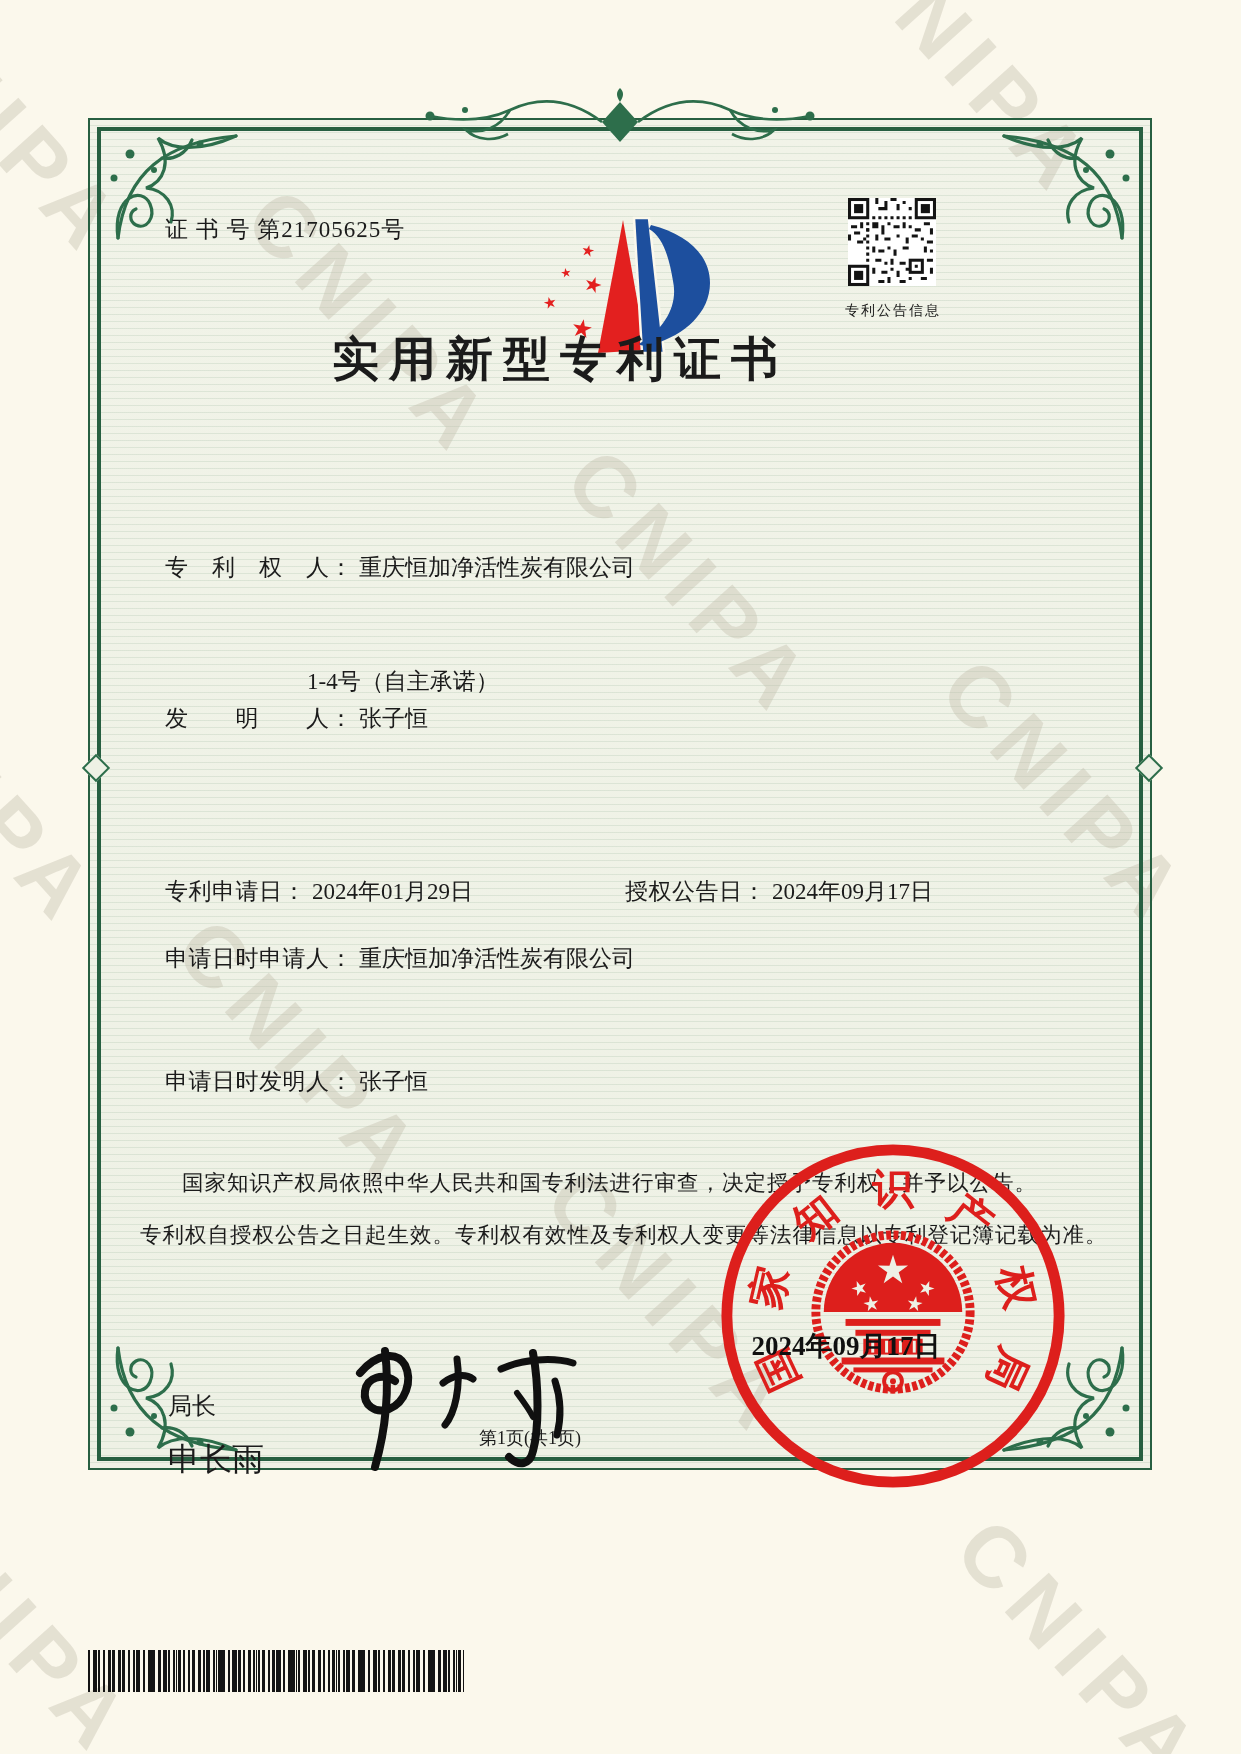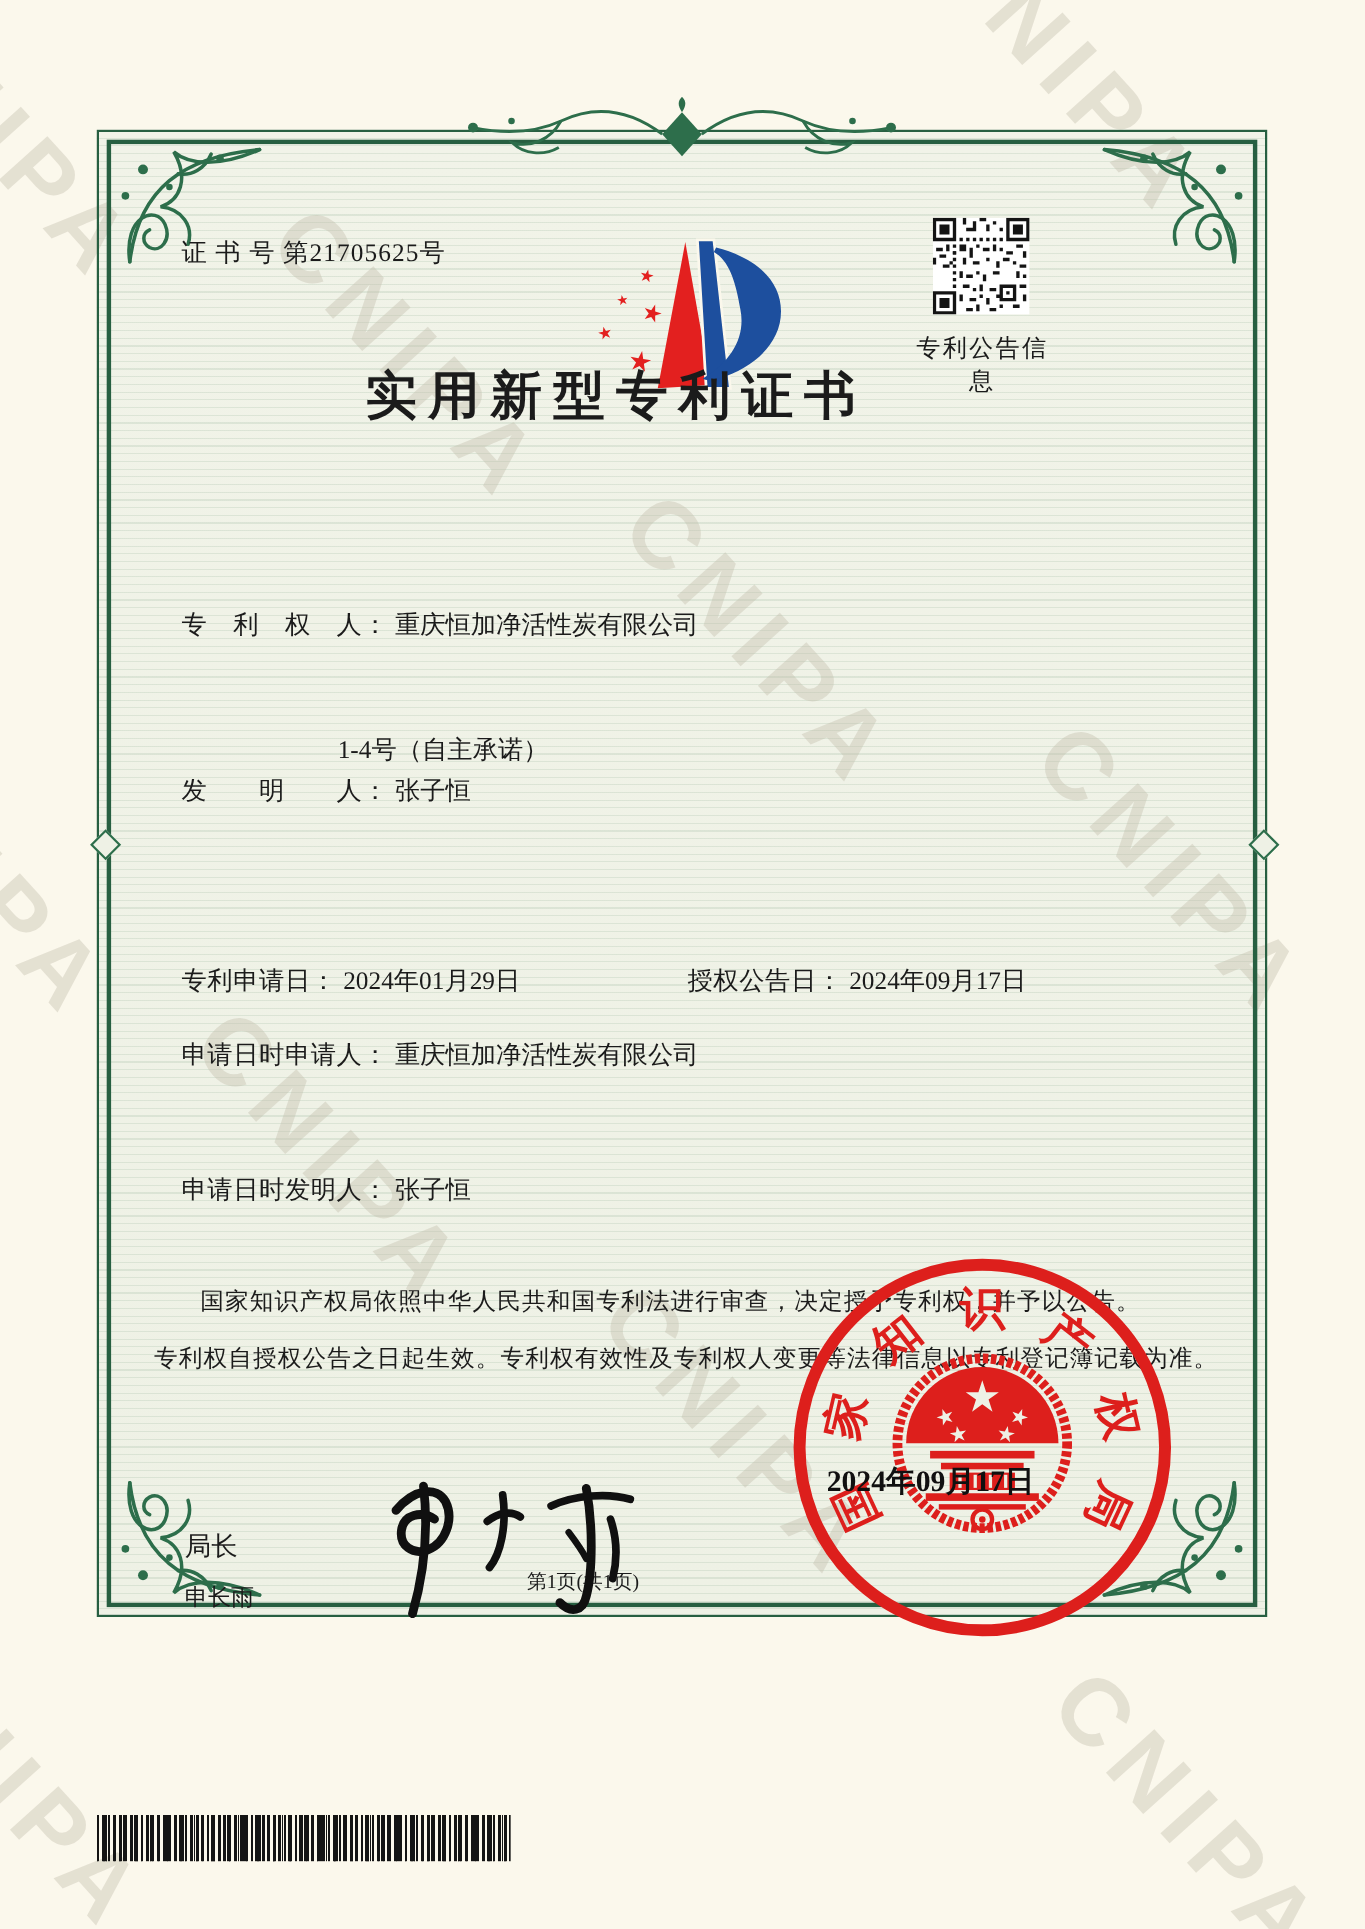--- a/index.html
+++ b/index.html
@@ -29,24 +29,24 @@
   .txt{position:absolute;z-index:5;}
   #cert-no{left:165px;top:214px;font-size:23px;letter-spacing:1px;}
   #title{left:160px;top:328px;width:800px;text-align:center;font-size:47px;font-weight:900;letter-spacing:10px;}
   .row{left:165px;font-size:23px;white-space:nowrap;}
   .row .lbl{letter-spacing:.5px;}
   .row .val{margin-left:6px;}
   .col2{position:absolute;left:460px;top:0;white-space:nowrap;}
   #addr2{left:301px;font-size:23px;}
   .stmt{font-size:21.5px;letter-spacing:1px;white-space:nowrap;}
   #signer-title{left:168px;top:1390px;font-size:24px;}
-  #signer-name{left:168px;top:1438px;font-size:21px;}
+  #signer-name{left:168px;top:1438px;font-size:32px;}
   #footer{left:420px;top:1426px;width:220px;text-align:center;font-size:18px;}
   #qr{position:absolute;left:848px;top:198px;z-index:5;}
-  #qr-label{left:822px;top:302px;width:142px;text-align:center;font-size:22px;letter-spacing:2px;}
+  #qr-label{left:822px;top:302px;width:142px;text-align:center;font-size:14px;letter-spacing:2px;}
   #logo{position:absolute;left:470px;top:193px;z-index:5;}
   #seal{position:absolute;left:715px;top:1138px;z-index:6;}
   #seal-date{left:740px;top:1328px;width:212px;text-align:center;font-size:27px;font-weight:bold;z-index:7;color:#101010;}
   #signature{position:absolute;left:305px;top:1325px;z-index:6;}
   #barcode{
     position:absolute;left:88px;top:1650px;width:376px;height:42px;z-index:5;
     background:
       repeating-linear-gradient(90deg,#141414 0 2px,rgba(0,0,0,0) 2px 5px),
       repeating-linear-gradient(90deg,#141414 0 1px,rgba(0,0,0,0) 1px 8px),
       repeating-linear-gradient(90deg,rgba(0,0,0,0) 0 6px,#141414 6px 9px,rgba(0,0,0,0) 9px 14px);

